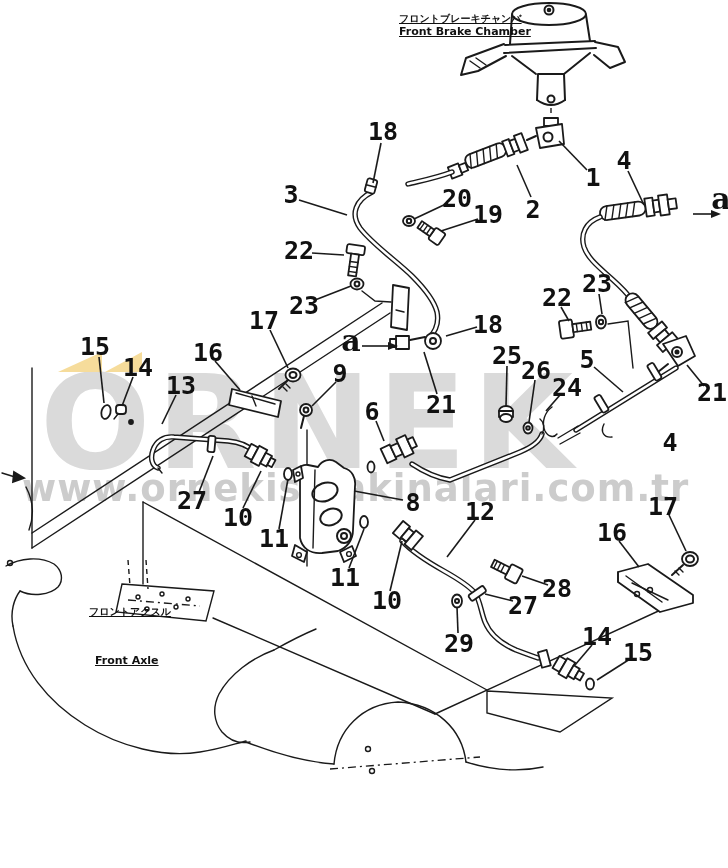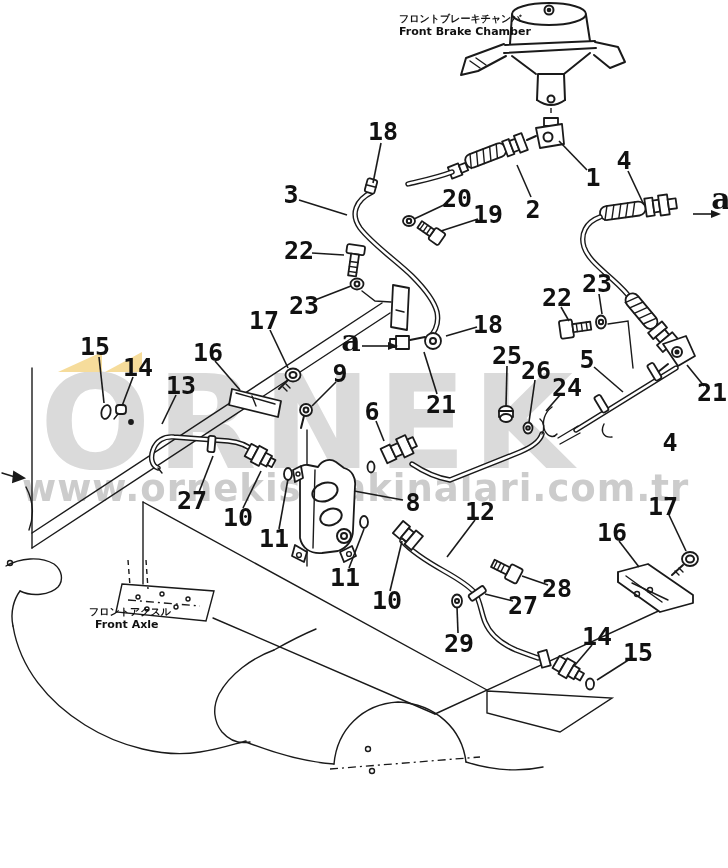--- a/index.html
+++ b/index.html
@@ -2,21 +2,21 @@
 <html><head>
 <meta charset="utf-8">
 <style>
   html,body{margin:0;padding:0;background:#fff;}
   .stage{position:relative;width:728px;height:868px;background:#ffffff;overflow:hidden;
          font-family:"DejaVu Sans",sans-serif;color:#111;}
   .wm-brand{position:absolute;left:40px;top:358px;font-family:"DejaVu Sans",sans-serif;
             font-weight:bold;font-size:130px;letter-spacing:6px;line-height:1;user-select:none;}
   .wm-url{position:absolute;left:22px;top:470px;font-family:"DejaVu Sans",sans-serif;
           font-weight:bold;font-size:37px;letter-spacing:1px;line-height:1;white-space:nowrap;user-select:none;}
-  .cap{position:absolute;white-space:nowrap;line-height:1.15;}
+  .cap{position:absolute;white-space:nowrap;line-height:1.15;text-decoration:underline;}
   .cap-jp{font-size:10px;font-weight:bold;}
   .cap-en{font-size:11px;font-weight:bold;}
   svg{position:absolute;left:0;top:0;}
   .ln{stroke:#1a1a1a;stroke-width:2;fill:none;stroke-linecap:round;stroke-linejoin:round;}
   .thin{stroke:#1a1a1a;stroke-width:1.4;fill:none;stroke-linecap:round;}
   .tube-o{stroke:#1a1a1a;stroke-width:5.4;fill:none;stroke-linecap:round;}
   .tube-i{stroke:#ffffff;stroke-width:2.6;fill:none;stroke-linecap:round;}
   .part{stroke:#1a1a1a;stroke-width:1.8;fill:#ffffff;stroke-linejoin:round;}
   .partd{stroke:#1a1a1a;stroke-width:1.8;fill:#1a1a1a;}
   .dash{stroke:#1a1a1a;stroke-width:1.4;fill:none;stroke-dasharray:5 4;}
@@ -453,14 +453,14 @@
         <text x="351" y="351" class="viewmark">a</text>
         <line x1="693" y1="214" x2="711" y2="214" class="leader" stroke-width="2.4"></line>
         <polygon points="711,210 721,214 711,218" fill="#1a1a1a"></polygon>
         <text x="721" y="209" class="viewmark">a</text>
       </g>
   </svg>
 
   <div class="cap cap-jp" style="left:399px;top:13px;">フロントブレーキチャンバ</div>
   <div class="cap cap-en" style="left:399px;top:26px;text-align:center;">Front Brake Chamber</div>
   <div class="cap cap-jp" style="left:89px;top:606px;">フロントアクスル</div>
-  <div class="cap cap-en" style="left:95px;top:619px;">Front Axle</div>
+  <div class="cap cap-en" style="left:95px;top:655px;">Front Axle</div>
 </div>
 
 </body></html>

